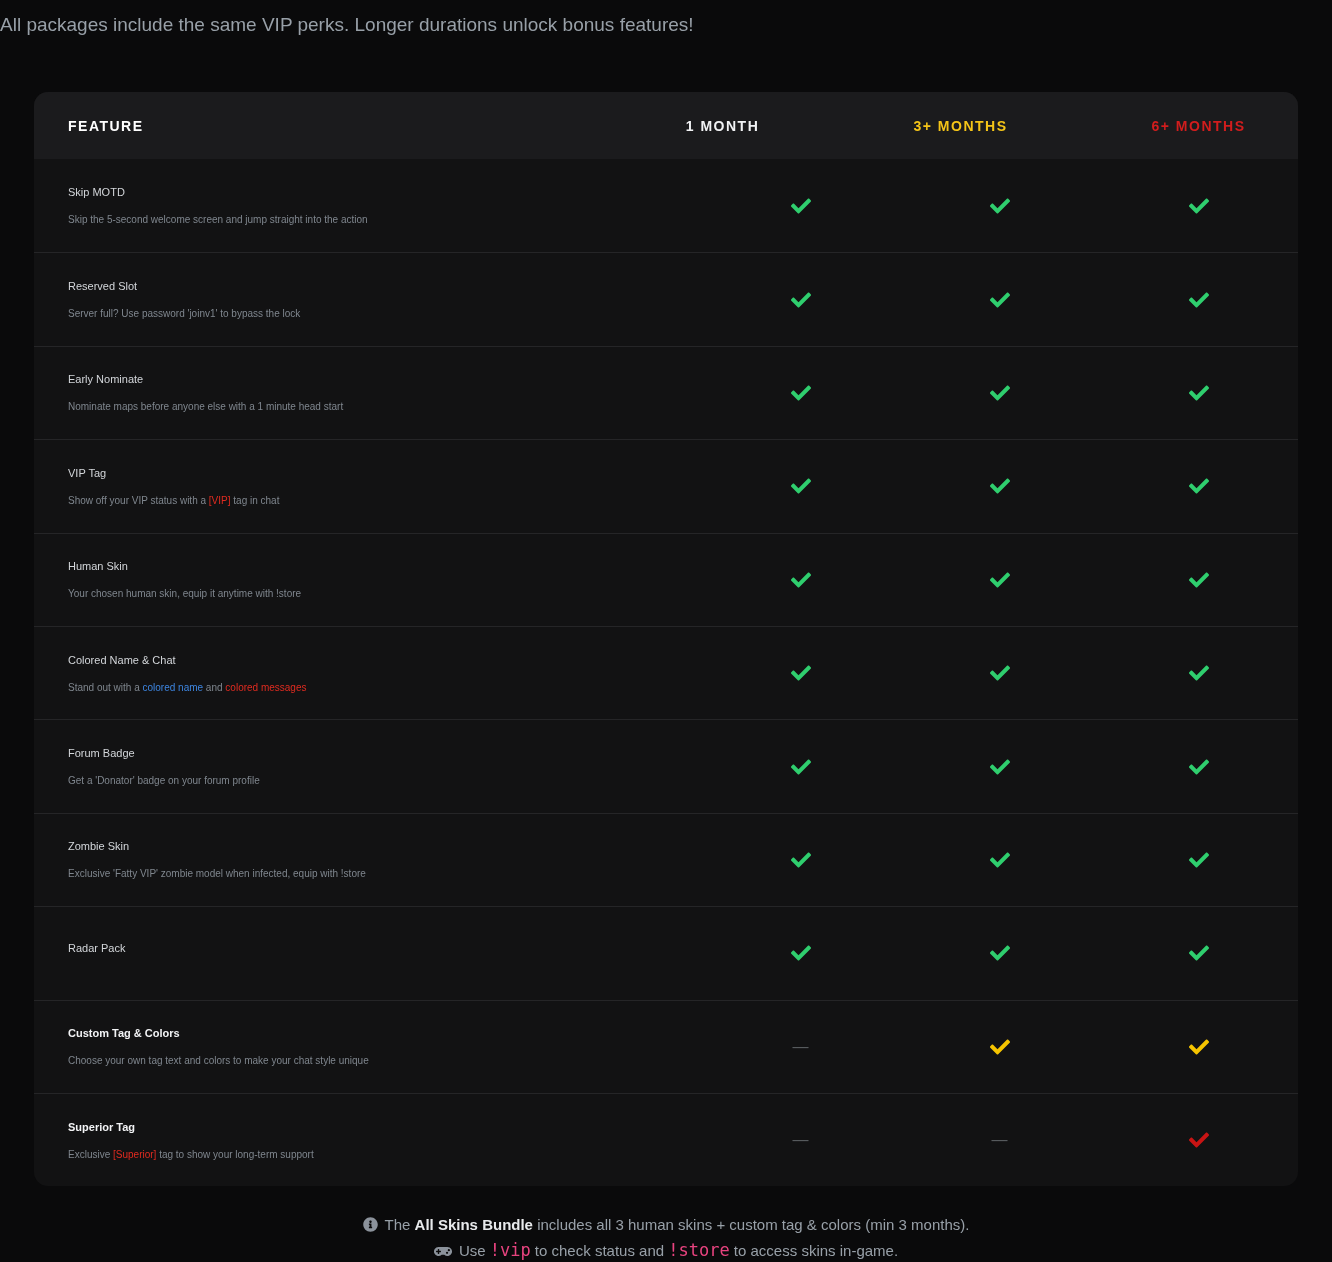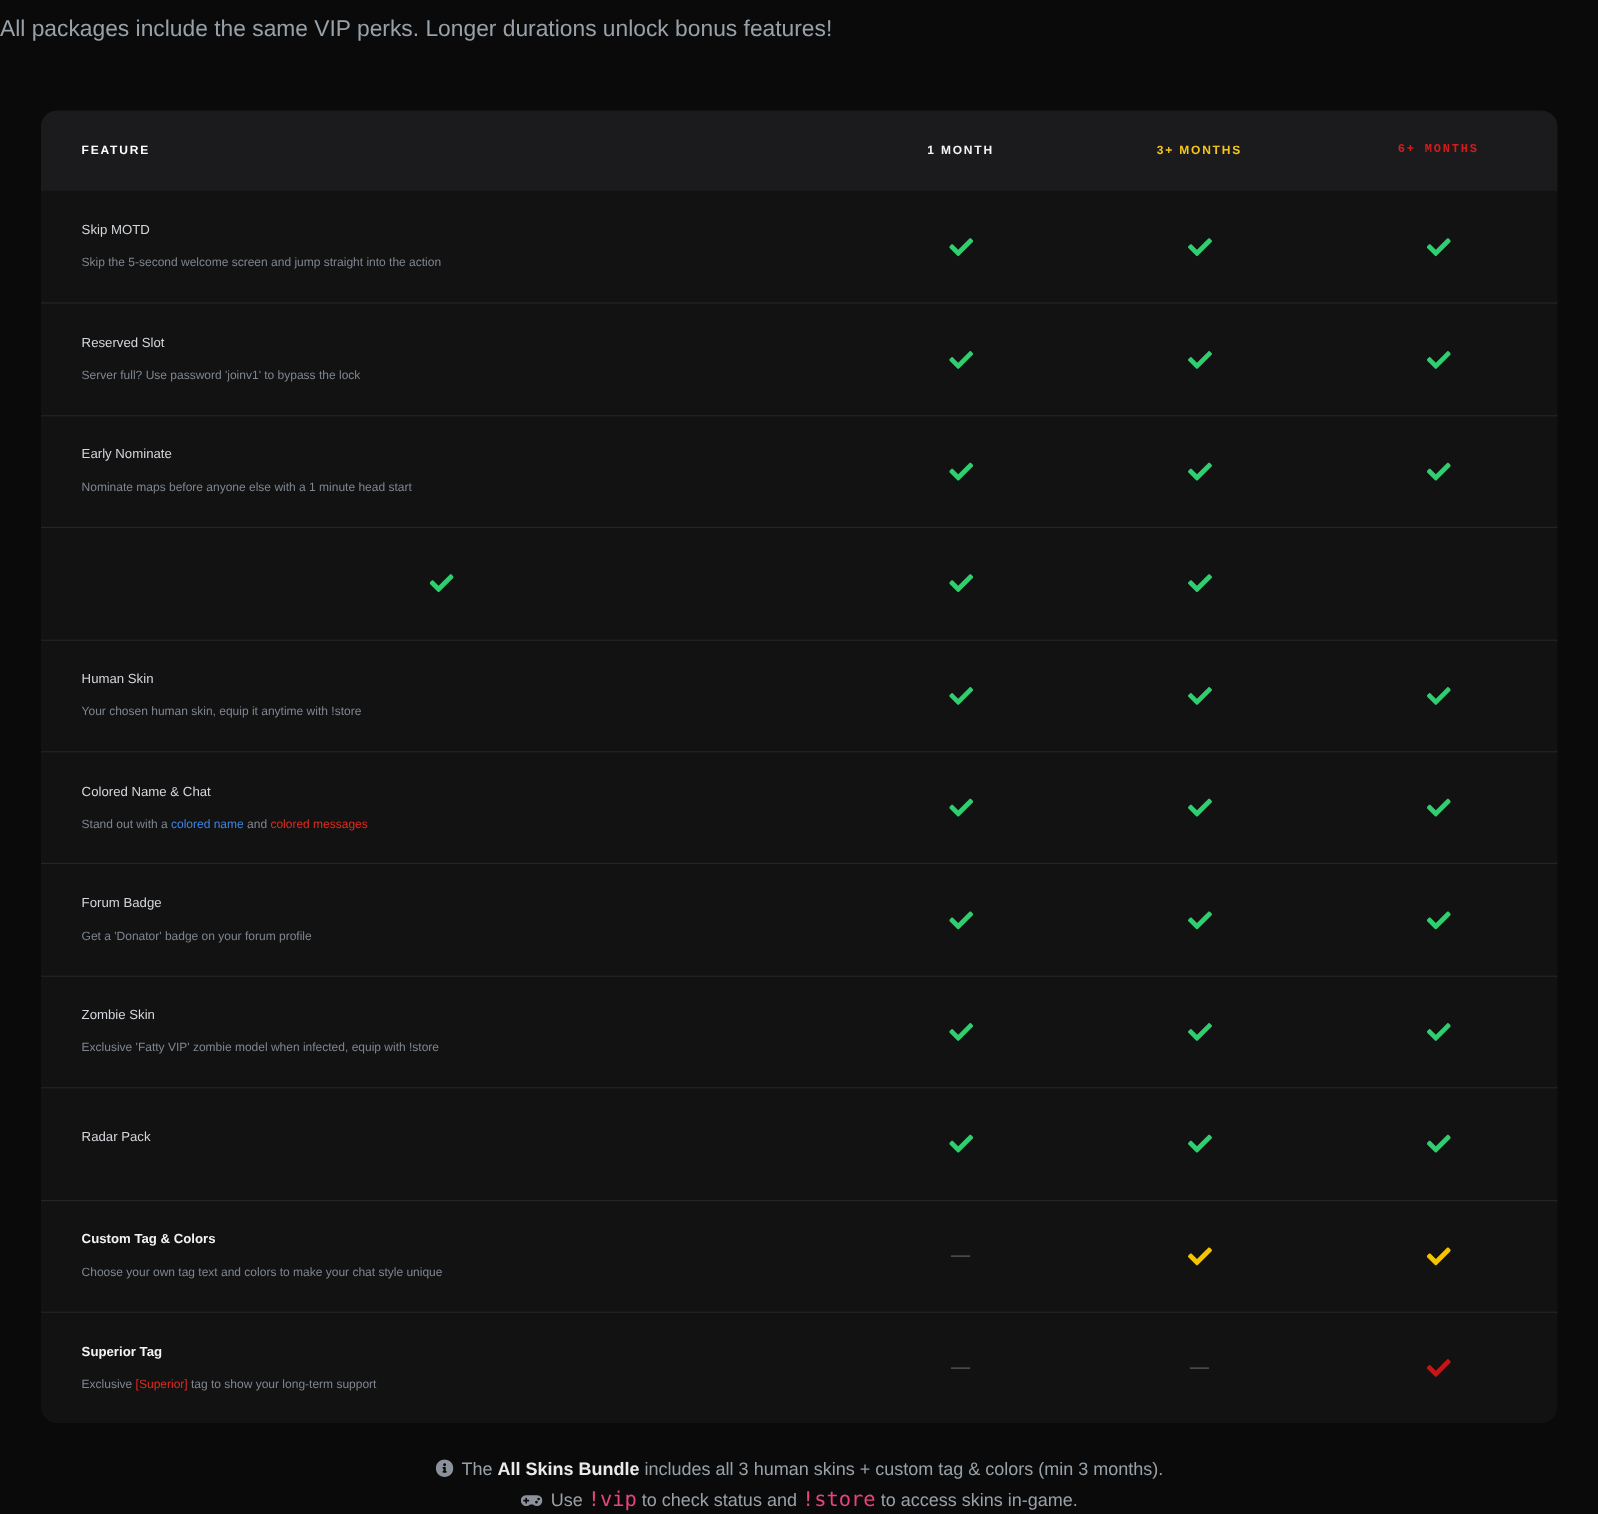--- a/index.html
+++ b/index.html
@@ -21,27 +21,27 @@
   .tagline{
     text-align:left; color:var(--muted-text); font-size:19px; line-height:20px;
     margin-bottom:57px;
   }
   .card{
     margin:0 34px; background:var(--card-bg); border-radius:14px; overflow:hidden;
   }
   .thead{
     display:grid; grid-template-columns:1fr 199px 199px 199px; align-items:center;
     height:67px; background:var(--header-bg);
-    font-size:10px; font-weight:700; letter-spacing:1.5px;
+    font-size:14px; font-weight:700; letter-spacing:1.5px;gap:39px;
   }
   .thead .hcell{text-align:center;}
   .thead .hcell.feature{text-align:left; padding-left:34px; color:#ffffff;}
   .thead .hcell.c1{color:var(--col-1-month);}
   .thead .hcell.c3{color:var(--col-3-months);}
-  .thead .hcell.c6{color:var(--col-6-months);font-family:Liberation Mono, monospace;}
+  .thead .hcell.c6{color:var(--col-6-months);}
   .row{
     display:grid; grid-template-columns:1fr 199px 199px 199px; align-items:center;
     height:93.4px;
   }
   .row + .row{border-top:1px solid var(--row-divider);}
   .feature-cell{padding-left:34px; padding-right:24px;}
   .ftitle{font-size:11px; line-height:19px; color:var(--title-text); font-weight:400; margin-bottom:9px;}
   .ftitle.bold{font-weight:700; color:var(--bold-title-text);}
   .fdesc{font-size:10px; line-height:17px; color:var(--desc-text);}
   .seg-red{color:var(--text-red);}
@@ -116,20 +116,24 @@
               </svg></span></div>
           <div class="mark-cell"><span class="mk-green"><svg viewBox="0 0 512 512">
                 <path d="M173.898 439.404l-166.4-166.4c-9.997-9.997-9.997-26.206 0-36.204l36.203-36.204c9.997-9.998 26.207-9.998 36.204 0L192 312.69 432.095 72.596c9.997-9.997 26.207-9.997 36.204 0l36.203 36.204c9.997 9.997 9.997 26.206 0 36.204l-294.4 294.401c-9.998 9.997-26.207 9.997-36.204-.001z"></path>
               </svg></span></div>
           <div class="mark-cell"><span class="mk-green"><svg viewBox="0 0 512 512">
                 <path d="M173.898 439.404l-166.4-166.4c-9.997-9.997-9.997-26.206 0-36.204l36.203-36.204c9.997-9.998 26.207-9.998 36.204 0L192 312.69 432.095 72.596c9.997-9.997 26.207-9.997 36.204 0l36.203 36.204c9.997 9.997 9.997 26.206 0 36.204l-294.4 294.401c-9.998 9.997-26.207 9.997-36.204-.001z"></path>
               </svg></span></div>
         </div>
 
   <div class="row">
+    <div class="feature-cell">
+      <div class="ftitle">VIP Tag</div>
+      <div class="fdesc"><span>Show off your VIP status with a </span><span class="seg-red">[VIP]</span><span> tag in chat</span></div>
+    </div>
   <div class="mark-cell"><span class="mk-green"><svg viewBox="0 0 512 512">
                 <path d="M173.898 439.404l-166.4-166.4c-9.997-9.997-9.997-26.206 0-36.204l36.203-36.204c9.997-9.998 26.207-9.998 36.204 0L192 312.69 432.095 72.596c9.997-9.997 26.207-9.997 36.204 0l36.203 36.204c9.997 9.997 9.997 26.206 0 36.204l-294.4 294.401c-9.998 9.997-26.207 9.997-36.204-.001z"></path>
               </svg></span></div>
           <div class="mark-cell"><span class="mk-green"><svg viewBox="0 0 512 512">
                 <path d="M173.898 439.404l-166.4-166.4c-9.997-9.997-9.997-26.206 0-36.204l36.203-36.204c9.997-9.998 26.207-9.998 36.204 0L192 312.69 432.095 72.596c9.997-9.997 26.207-9.997 36.204 0l36.203 36.204c9.997 9.997 9.997 26.206 0 36.204l-294.4 294.401c-9.998 9.997-26.207 9.997-36.204-.001z"></path>
               </svg></span></div>
           <div class="mark-cell"><span class="mk-green"><svg viewBox="0 0 512 512">
                 <path d="M173.898 439.404l-166.4-166.4c-9.997-9.997-9.997-26.206 0-36.204l36.203-36.204c9.997-9.998 26.207-9.998 36.204 0L192 312.69 432.095 72.596c9.997-9.997 26.207-9.997 36.204 0l36.203 36.204c9.997 9.997 9.997 26.206 0 36.204l-294.4 294.401c-9.998 9.997-26.207 9.997-36.204-.001z"></path>
               </svg></span></div>
         </div>

